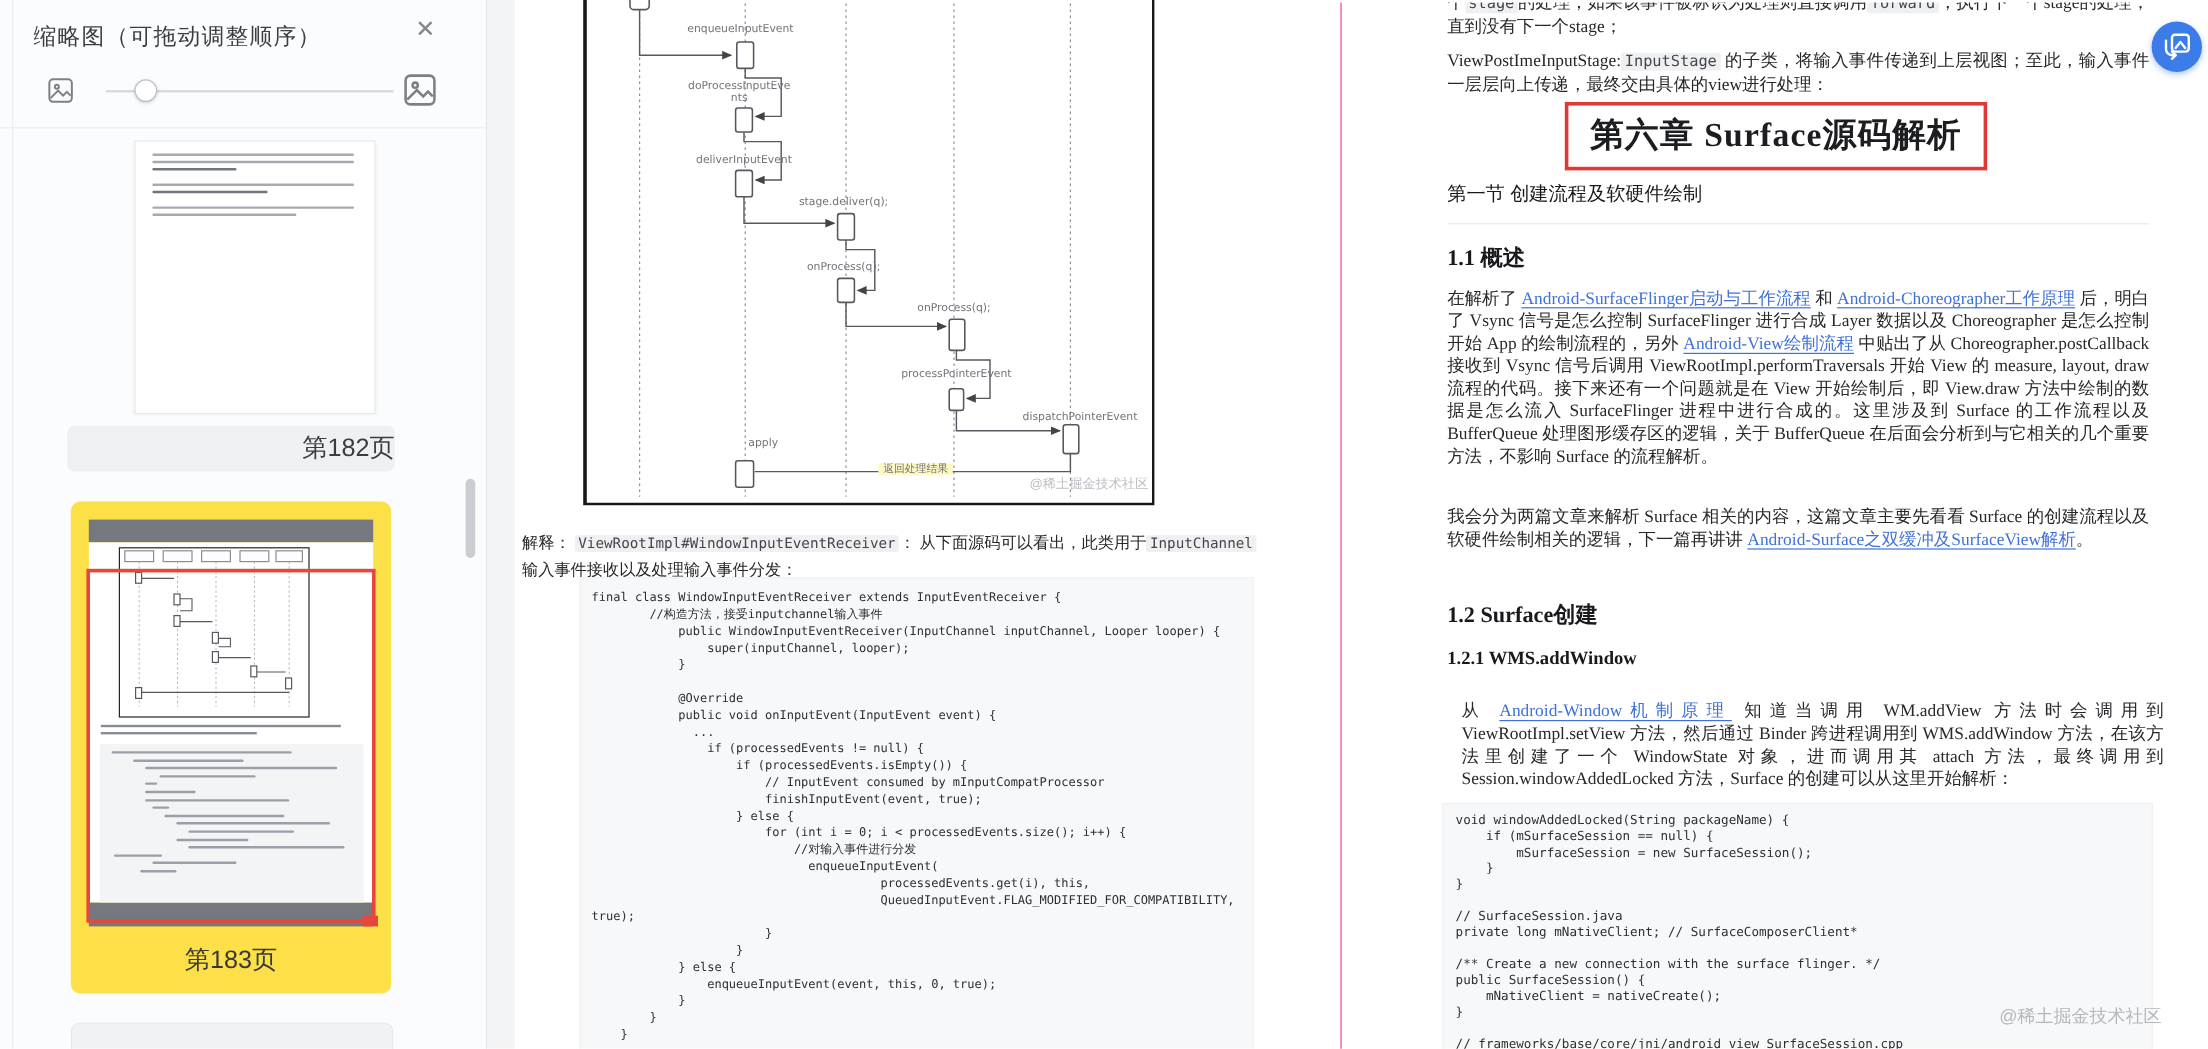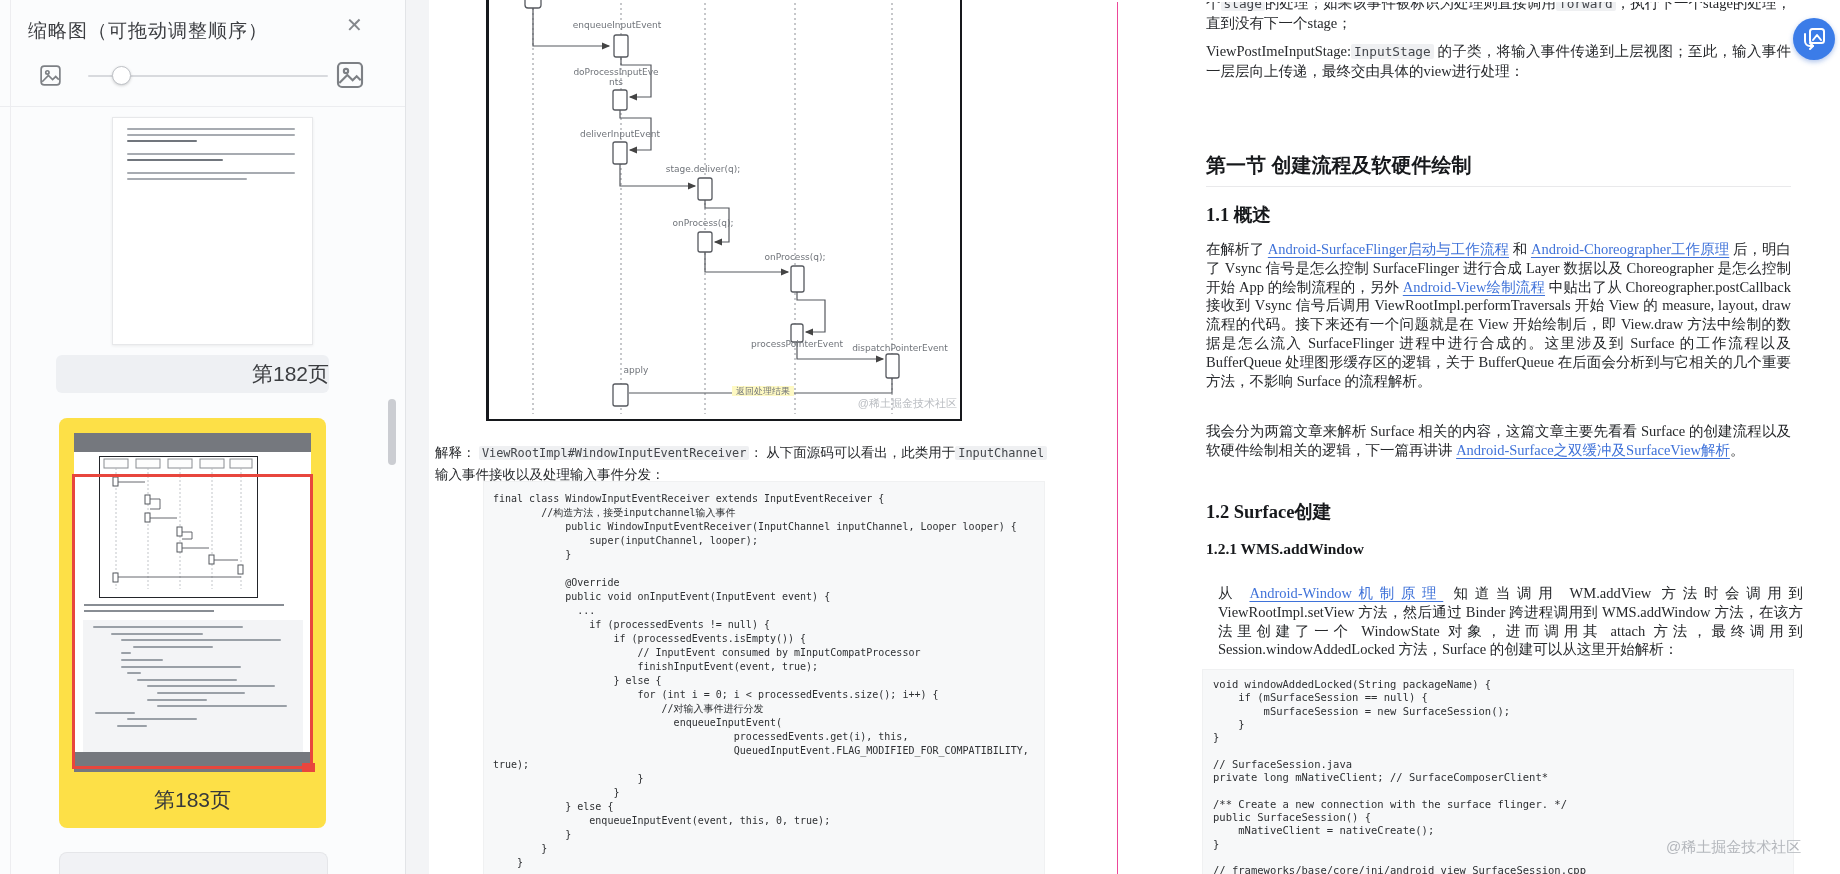--- a/index.html
+++ b/index.html
@@ -50,21 +50,21 @@
   .doc{font-family:"Liberation Serif","DejaVu Serif",serif;}
   .codeblock{position:absolute;margin:0;background:#f7f8f9;border:1px solid #f0f1f2;color:#2d2f32;
      font-family:"DejaVu Sans Mono","Liberation Mono",monospace;white-space:pre;overflow:hidden;}
   .code1{left:54px;top:481px;width:551px;height:392px;font-size:10px;line-height:14px;padding:10px 0 0 9px;}
   
   .page-right{position:absolute;left:1117px;top:2px;width:723px;height:874px;background:#fff;border-left:1px solid #ec4899;overflow:hidden;}
   .rp{position:absolute;left:88px;width:585px;font-size:14.5px;line-height:18.8px;color:#26282b;text-align:justify;}
   .rp2{line-height:19.5px;}
   .chapter-box{position:absolute;left:186px;top:83px;width:352px;height:57px;border:3px solid #e03a37;box-sizing:border-box;text-align:center;}
   .chapter-box h1{margin:0;font-size:28px;line-height:51px;font-weight:600;color:#1b1d20;letter-spacing:1px;}
-  .h2{position:absolute;left:88px;top:150px;font-size:20px;font-weight:bold;color:#17191c;font-family:"Liberation Sans",sans-serif;}
+  .h2{position:absolute;left:88px;top:150px;font-size:16px;font-weight:normal;color:#17191c;font-family:"Liberation Sans",sans-serif;}
   .h2-rule{position:absolute;left:88px;top:184px;width:585px;height:1px;background:#e9e9eb;}
   .h3{position:absolute;left:88px;font-size:18.5px;font-weight:bold;color:#17191c;}
   .h4{position:absolute;left:88px;font-size:15.5px;font-weight:bold;color:#17191c;}
   .code2{left:84px;top:667px;width:580px;height:207px;font-size:10.5px;line-height:13.3px;padding:8px 0 0 10px;}
   .rc{font-family:"DejaVu Sans Mono","Liberation Mono",monospace;font-size:.88em;background:#eff0f2;border-radius:2px;padding:0 3px;color:#43464b;}
   .ra{color:#3f72d9;text-decoration:underline;text-underline-offset:3px;cursor:pointer;}
   .watermark-r{position:absolute;left:548px;top:836px;font-size:15px;color:#b4b7bc;}
   .fab{position:absolute;left:675px;top:16px;width:42px;height:42px;border-radius:50%;background:#3b7ce8;box-shadow:0 2px 5px rgba(30,90,200,.35);cursor:pointer;}
 </style>
 </head>
@@ -222,21 +222,21 @@
           <path d="M308 340 V357 H394" marker-end="url(#arr)"></path>
           <path d="M403 376 V391 H140"></path>
         </g>
       </svg>
       <span class="dlabel" style="left:73px;top:42px;width:110px;">enqueueInputEvent</span>
       <span class="dlabel dl-wrap" style="left:84px;top:89px;width:86px;">doProcessInputEvents</span>
       <span class="dlabel" style="left:76px;top:151px;width:110px;">deliverInputEvent</span>
       <span class="dlabel" style="left:164px;top:186px;width:100px;">stage.deliver(q);</span>
       <span class="dlabel" style="left:164px;top:240px;width:100px;">onProcess(q);</span>
       <span class="dlabel" style="left:256px;top:274px;width:100px;">onProcess(q);</span>
-      <span class="dlabel" style="left:253px;top:329px;width:110px;margin-top:32px;">processPointerEvent</span>
+      <span class="dlabel" style="left:253px;top:329px;width:110px;">processPointerEvent</span>
       <span class="dlabel" style="left:352px;top:365px;width:118px;">dispatchPointerEvent</span>
       <span class="dlabel" style="left:122px;top:387px;width:50px;">apply</span>
       <span class="dlabel dl-online" style="left:243px;top:408px;">返回处理结果</span>
       <span class="diag-watermark">@稀土掘金技术社区</span>
     </div>
 
     <p class="explain doc"><span>解释： </span><span class="rc">ViewRootImpl#WindowInputEventReceiver</span><span>： 从下面源码可以看出，此类用于</span><span class="rc">InputChannel</span><span> 输入事件接收以及处理输入事件分发：</span></p>
 
     <pre class="codeblock code1">final class WindowInputEventReceiver extends InputEventReceiver {
         //构造方法，接受inputchannel输入事件
@@ -265,20 +265,23 @@
             }
         }
     }</pre>
   </main>
 
   <main class="page-right">
 
     <p class="rp doc" style="top:-8px;margin:0;"><span>个</span><span class="rc">stage</span><span>的处理；如果该事件被标识为处理则直接调用</span><span class="rc">forward</span><span>，执行下一个stage的处理，直到没有下一个stage；</span></p>
     <p class="rp rp2 doc" style="top:40px;margin:0;"><span>ViewPostImeInputStage:</span><span class="rc">InputStage</span><span> 的子类，将输入事件传递到上层视图；至此，输入事件一层层向上传递，最终交由具体的view进行处理：</span></p>
 
+    <div class="chapter-box">
+      <h1 class="doc">第六章 Surface源码解析</h1>
+    </div>
 
     <div class="h2">第一节 创建流程及软硬件绘制</div>
     <div class="h2-rule"></div>
 
     <div class="h3 doc" style="top:200px;">1.1 概述</div>
     <p class="rp doc" style="top:238px;margin:0;"><span>在解析了 </span><span class="ra">Android-SurfaceFlinger启动与工作流程</span><span> 和 </span><span class="ra">Android-Choreographer工作原理</span><span> 后，明白了 Vsync 信号是怎么控制 SurfaceFlinger 进行合成 Layer 数据以及 Choreographer 是怎么控制开始 App 的绘制流程的，另外 </span><span class="ra">Android-View绘制流程</span><span> 中贴出了从 Choreographer.postCallback 接收到 Vsync 信号后调用 ViewRootImpl.performTraversals 开始 View 的 measure, layout, draw 流程的代码。接下来还有一个问题就是在 View 开始绘制后，即 View.draw 方法中绘制的数据是怎么流入 SurfaceFlinger 进程中进行合成的。这里涉及到 Surface 的工作流程以及 BufferQueue 处理图形缓存区的逻辑，关于 BufferQueue 在后面会分析到与它相关的几个重要方法，不影响 Surface 的流程解析。</span></p>
     <p class="rp doc" style="top:420px;margin:0;"><span>我会分为两篇文章来解析 Surface 相关的内容，这篇文章主要先看看 Surface 的创建流程以及软硬件绘制相关的逻辑，下一篇再讲讲 </span><span class="ra">Android-Surface之双缓冲及SurfaceView解析</span><span>。</span></p>
 
     <div class="h3 doc" style="top:497px;">1.2 Surface创建</div>
     <div class="h4 doc" style="top:538px;">1.2.1 WMS.addWindow</div>

